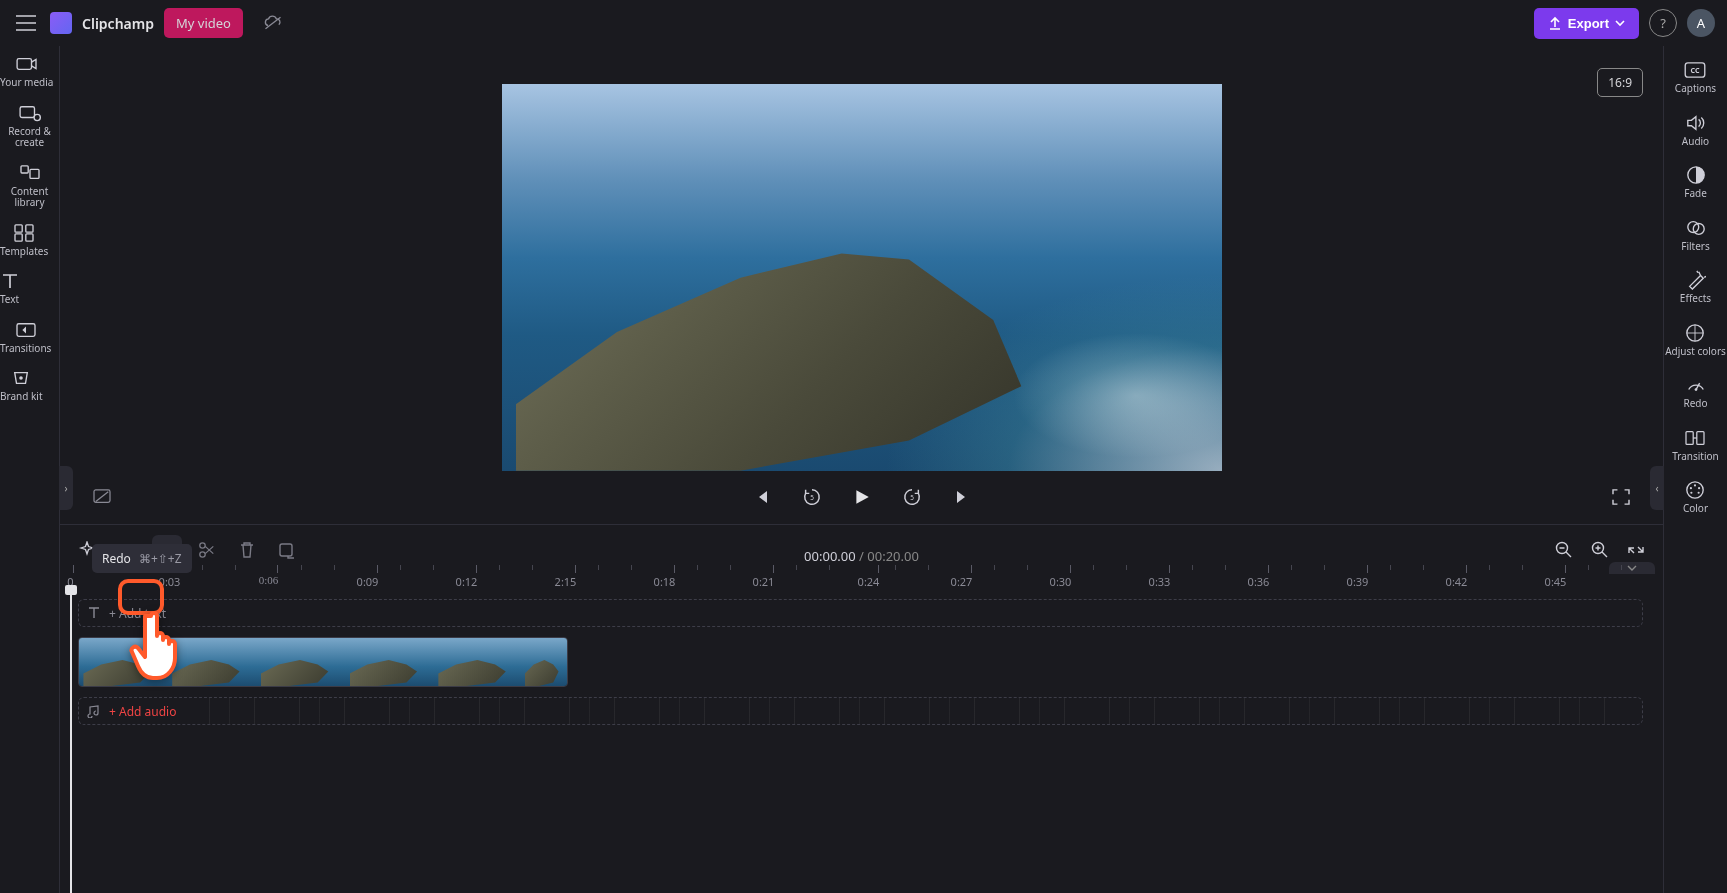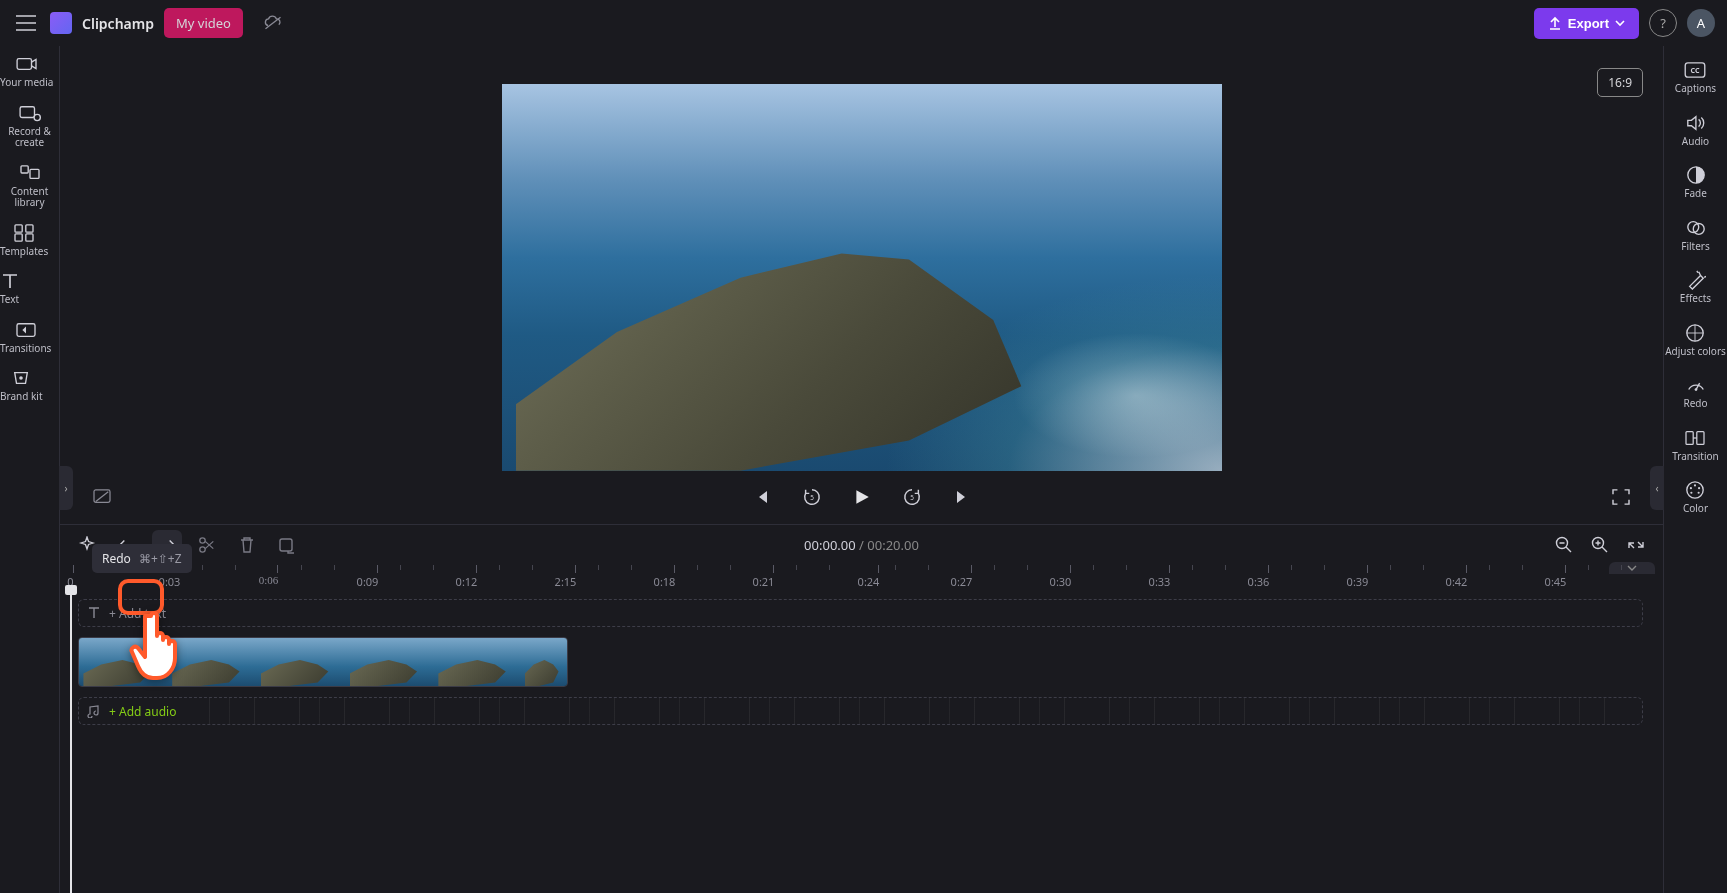--- a/index.html
+++ b/index.html
@@ -156,21 +156,21 @@
   font-size:10px;color:#888;
 }
 
 
 .timeline-area {
   border-top: 1px solid #2e2e38;
   flex:1; display:flex; flex-direction:column;
   position:relative;
 }
 .tl-toolbar {
-  height: 40px; display:flex; align-items:center;
+  height: 40px; display:flex; align-items:flex-end;
   padding: 0 12px; gap: 10px;
   position:relative;
 }
 .tl-toolbar .icon-btn { width:30px; height:30px; border-radius:6px; }
 .time-display {
   position:absolute; left:50%; transform:translateX(-50%);
   font-size:13px; color:#cfcfd8;
 }
 .time-display .total { color:#888; }
 .tl-right-tools {
@@ -207,21 +207,21 @@
 }
 .thumb { flex:1; position:relative; }
 .thumb .mini-sea { position:absolute; inset:0;
   background: linear-gradient(180deg,#7aa7c9 0%,#2d6c95 60%,#1c4c70 100%); }
 .thumb .mini-cliff { position:absolute; left:5%; bottom:0; width:80%; height:75%;
   background: linear-gradient(135deg,#6f6f58,#3a3a2e);
   clip-path: polygon(0% 100%,0% 65%,25% 40%,55% 28%,80% 40%,95% 60%,80% 90%,40% 100%); }
 .audio-track {
   margin: 6px 0 10px 8px; border:1px dashed #3d3d48; border-radius:6px;
   height: 28px; display:flex; align-items:center; gap:8px;
-  padding-left: 8px; font-size:12px; color:#84cc16;
+  padding-left: 8px; font-size:12px; color:#ef4444;
   width: calc(100% - 28px); position:relative; overflow:hidden;
 }
 .wave {
   position:absolute; inset:0; left:120px; opacity:0.18;
   background-image: repeating-linear-gradient(90deg, transparent 0 10px, #666 10px 11px, transparent 11px 30px, #555 30px 31px, transparent 31px 55px, #666 55px 56px, transparent 56px 90px);
 }
 
 
 .playhead {
   position:absolute; left: 10px; top: 0; bottom:0;

